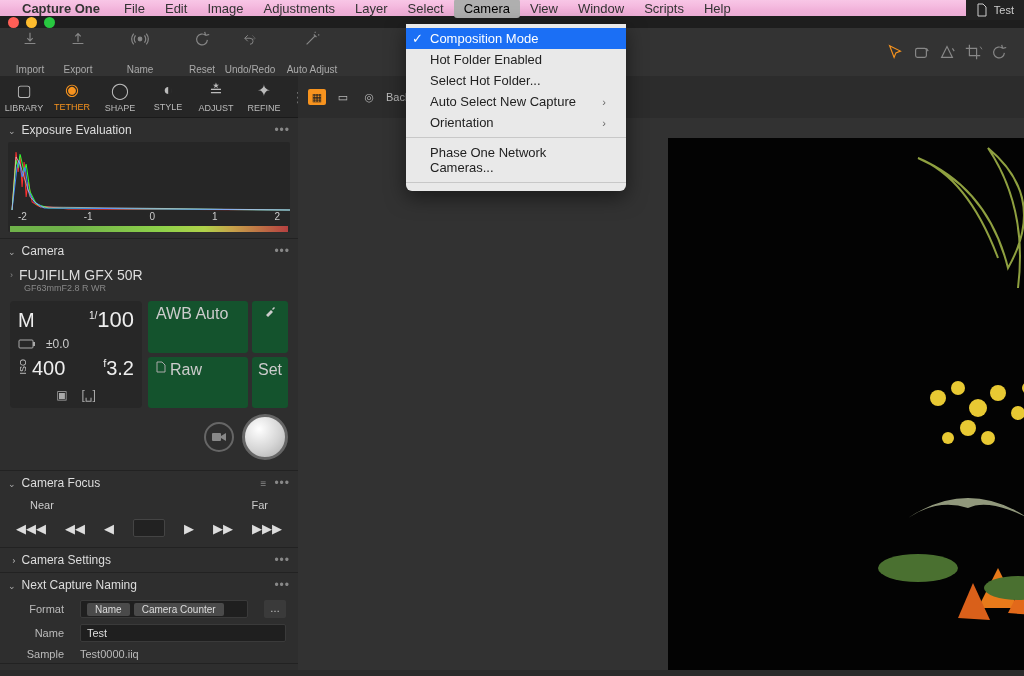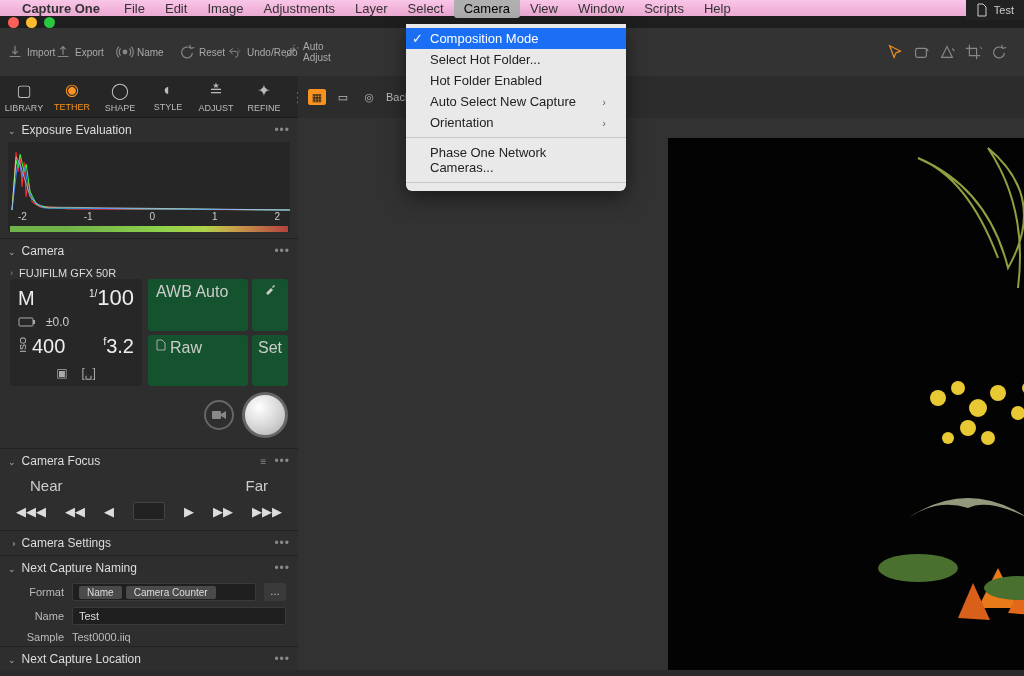--- a/index.html
+++ b/index.html
@@ -8,38 +8,38 @@
 .menubar .apple { font-size:14px; margin-right:12px; }
 .menubar .appname { font-weight:700; margin-right:14px; }
 .menubar .mitem { padding:2px 10px; cursor:default; border-radius:3px;margin-top:32px; }
 .menubar .mitem.active { background:#afafaf; color:#000; }
 .winbar { height:12px; background:#1e1e1e; display:flex; align-items:center; padding-left:8px; gap:7px; }
 .winbar .dot { width:11px; height:11px; border-radius:50%; }
 .dot.r{background:#ff5f57}.dot.y{background:#febc2e}.dot.g{background:#28c840}
 .toolbar1 { height:48px; background:#333333; display:flex; align-items:center; padding:0 6px; gap:2px; justify-content:space-between; }
 .tb-left{display:flex;gap:0;align-items:center}
 .tb-right{display:flex;gap:8px;align-items:center;padding-right:10px}
-.tbtn { display:flex; flex-direction:row; align-items:center; justify-content:flex-start; width:48px; height:46px; gap:3px; color:#aaa; font-size:10px; }
+.tbtn { display:flex; flex-direction:column; align-items:center; justify-content:space-between; width:48px; height:46px; gap:3px; color:#aaa; font-size:10px; }
 .tbtn .ic{height:20px;display:flex;align-items:center;justify-content:center}
 .tabbar { height:42px; background:#262626; display:flex; align-items:center; border-bottom:1px solid #1a1a1a; }
 .tabbtn { width:48px; height:42px; display:flex; flex-direction:column; align-items:center; justify-content:center; gap:3px; font-size:9px; color:#bbb; }
 .tabbtn.active { color:#f7931e; border-bottom:2px solid transparent; }
 .tabbar .more{width:20px;color:#888;font-size:14px;text-align:center}
 .main { display:flex; height:calc(676px - 22px - 12px - 48px - 42px); }
 .sidebar { width:298px; background:#2e2e2e; overflow:hidden; display:flex; flex-direction:column; }
 .panel { border-bottom:1px solid #222; }
 .panel-hd { display:flex; align-items:flex-start; justify-content:space-between; padding:5px 8px; font-size:12px; color:#ddd; }
 .panel-hd .chev{margin-right:6px;color:#aaa;font-size:9px}
 .panel-hd .dots{color:#888;letter-spacing:1px}
 .histo { height:90px; background:#262626; margin:0 8px 6px 8px; border-radius:2px; position:relative; overflow:hidden; }
 .histo svg{width:100%;height:70px}
 .histo .ticks{display:flex;justify-content:space-between;padding:0 10px;font-size:10px;color:#ccc;margin-top:-4px}
 .histo .bar{height:8px;background:linear-gradient(90deg,#6fb24a 0%,#6fb24a 20%,#8fd24a 55%,#b0d24a 70%,#c7a24a 80%,#b54040 100%);margin:4px 2px 2px 2px}
 .cam-body { padding:4px 10px 10px 10px; }
-.cam-model { font-size:11px; color:#ddd; }
+.cam-model { font-size:14px; color:#ddd; }
 .cam-lens { font-size:9px; color:#888; margin-bottom:8px; }
 .cam-grid { display:flex; gap:6px; margin-bottom:6px; }
 .cam-a { width:132px; background:#272727; border-radius:4px; padding:6px 8px; }
 .cam-a-row1{display:flex;align-items:baseline;gap:6px}
 .cam-a .M{font-size:20px;color:#eee}
 .cam-a .shutter{font-size:22px;color:#eee;margin-left:auto}
 .cam-a .sup{font-size:10px;vertical-align:super}
 .cam-a-row2{display:flex;align-items:center;gap:10px;margin-top:4px}
 .cam-a .ev{font-size:12px;color:#ccc}
 .cam-a-row3{display:flex;align-items:baseline;gap:4px;margin-top:6px}
@@ -47,25 +47,25 @@
 .cam-a .isolbl{font-size:9px;writing-mode:vertical-rl;transform:rotate(180deg);color:#ccc}
 .cam-a .ap{font-size:20px;margin-left:auto;color:#eee}
 .cam-a .f{font-size:11px;vertical-align:super}
 .cam-a-row4{display:flex;gap:14px;justify-content:center;margin-top:8px;color:#aaa;font-size:12px}
 .cam-b { flex:1; display:grid; grid-template-columns:1fr 36px; gap:4px; }
 .cam-b .cell{background:#14532d;border-radius:3px;display:flex;padding:4px 8px;font-size:16px;color:#ccc;gap:4px}
 .cam-b .cell.sm{justify-content:center}
 .capbtns{display:flex;align-items:center;justify-content:flex-end;gap:8px;margin-top:6px}
 .recbtn{width:30px;height:30px;border-radius:50%;border:2px solid #666;display:flex;align-items:center;justify-content:center}
 .bigcap{width:46px;height:46px;border-radius:50%;background:radial-gradient(circle at 35% 30%,#fff,#d5d5d5 55%,#aaa);border:3px solid #666}
-.focus-bar{display:flex;justify-content:space-between;padding:4px 30px;font-size:15px;color:#ccc}
+.focus-bar{display:flex;justify-content:space-between;padding:4px 30px;font-size:11px;color:#ccc}
 .focus-ctl{display:flex;justify-content:space-between;align-items:center;padding:4px 16px 10px 16px;color:#ddd}
 .focus-ctl .f{font-size:13px}
 .focus-ctl .box{width:32px;height:18px;background:#222;border:1px solid #444;border-radius:2px}
-.form-row{display:flex;align-items:center;gap:8px;padding:3px 12px;font-size:11px}
+.form-row{display:flex;align-items:center;gap:16px;padding:3px 12px;font-size:11px}
 .form-row .lbl{width:52px;text-align:right;color:#bbb}
 .form-row .field{flex:1;background:#1f1f1f;border:1px solid #3a3a3a;border-radius:2px;padding:2px 6px;color:#ddd;font-size:11px;height:18px}
 .form-row .token{background:#4a4a4a;border-radius:2px;padding:1px 8px;font-size:10px;color:#ddd}
 .form-row .sm{width:22px;height:18px;background:#3a3a3a;border-radius:2px;text-align:center;font-size:10px;line-height:18px}
 .viewer { flex:1; display:flex; flex-direction:column; background:#1d1d1d; }
 .viewbar { height:28px; background:#333; display:flex; align-items:center; padding:0 8px; gap:8px; font-size:11px; color:#bbb; }
 .viewbar .vic{width:18px;height:16px;display:flex;align-items:center;justify-content:center;border-radius:2px}
 .viewbar .vic.act{background:#f7931e;color:#222}
 .canvas{flex:1;background:#323232;position:relative;overflow:hidden}
 .photo{position:absolute;top:20px;left:370px;width:654px;height:552px;background:#000;overflow:hidden}
@@ -240,20 +240,21 @@
     <div class="panel">
       <div class="panel-hd">
         <span><span class="chev">⌄</span><span>Camera</span></span>
         <span class="dots">•••</span>
       </div>
       <div class="cam-body">
         <div style="display:flex;align-items:center;gap:6px">
             <span style="color:#888;font-size:9px">›</span>
             <span class="cam-model">FUJIFILM GFX 50R</span>
           </div>
+        <div class="cam-lens" style="padding-left:14px">GF63mmF2.8 R WR</div>
         <div class="cam-grid">
           <div class="cam-a">
             <div class="cam-a-row1">
               <span class="M">M</span>
               <span class="shutter"><span class="sup">1/</span><span>100</span></span>
             </div>
             <div class="cam-a-row2">
               <svg width="18" height="10" viewBox="0 0 18 10">
                   <rect x="1" y="1" width="14" height="8" rx="1" fill="none" stroke="#aaa"></rect>
                   <rect x="15" y="3" width="2" height="4" fill="#aaa"></rect>
@@ -404,24 +405,24 @@
     </div>
   </div>
 </div>
 
 <div class="dropdown" id="dd">
     <div class="dd-item hl">
       <span class="chk">✓</span>
       <span>Composition Mode</span>
     </div>
     <div class="dd-item">
+      <span>Hot Folder Enabled</span>
+    </div>
+    <div class="dd-item">
       <span>Select Hot Folder...</span>
-    </div>
-    <div class="dd-item">
-      <span>Hot Folder Enabled</span>
     </div>
     <div class="dd-item">
       <span>Auto Select New Capture</span>
       <span class="sub">›</span>
     </div>
     <div class="dd-item">
       <span>Orientation</span>
       <span class="sub">›</span>
     </div>
     <div class="dd-sep"></div>

